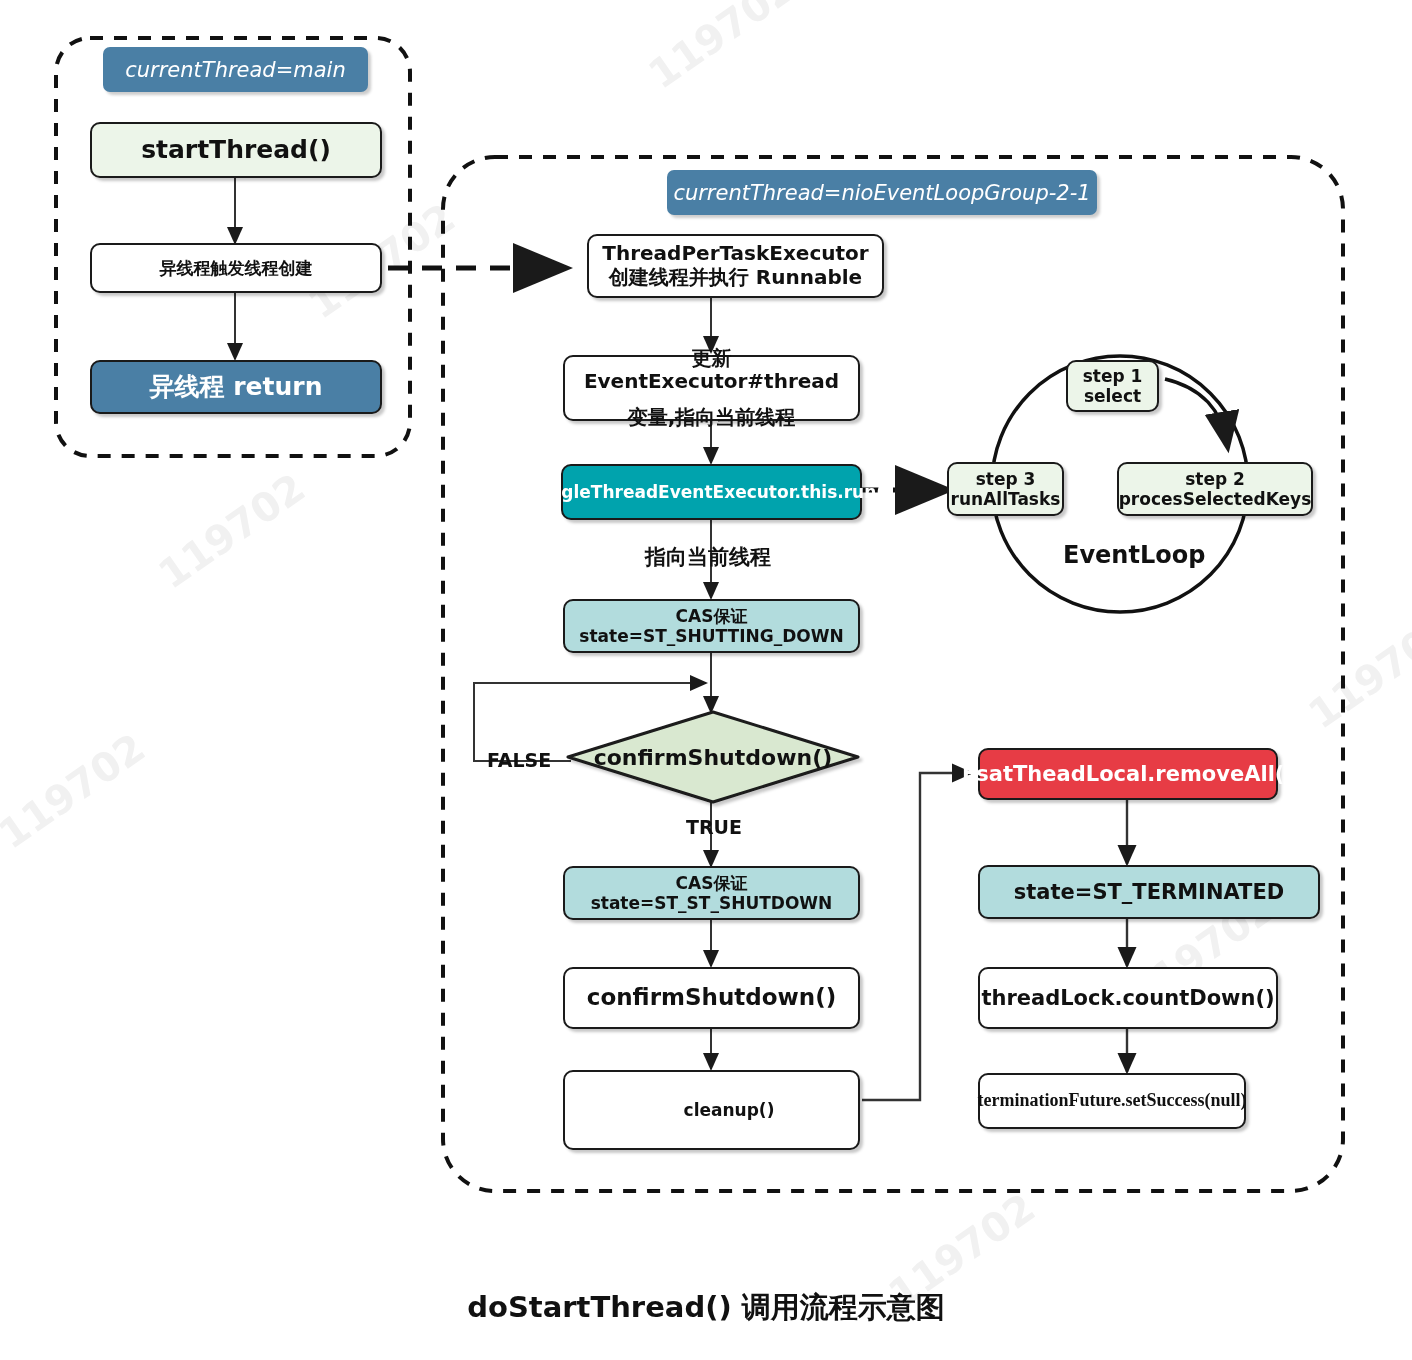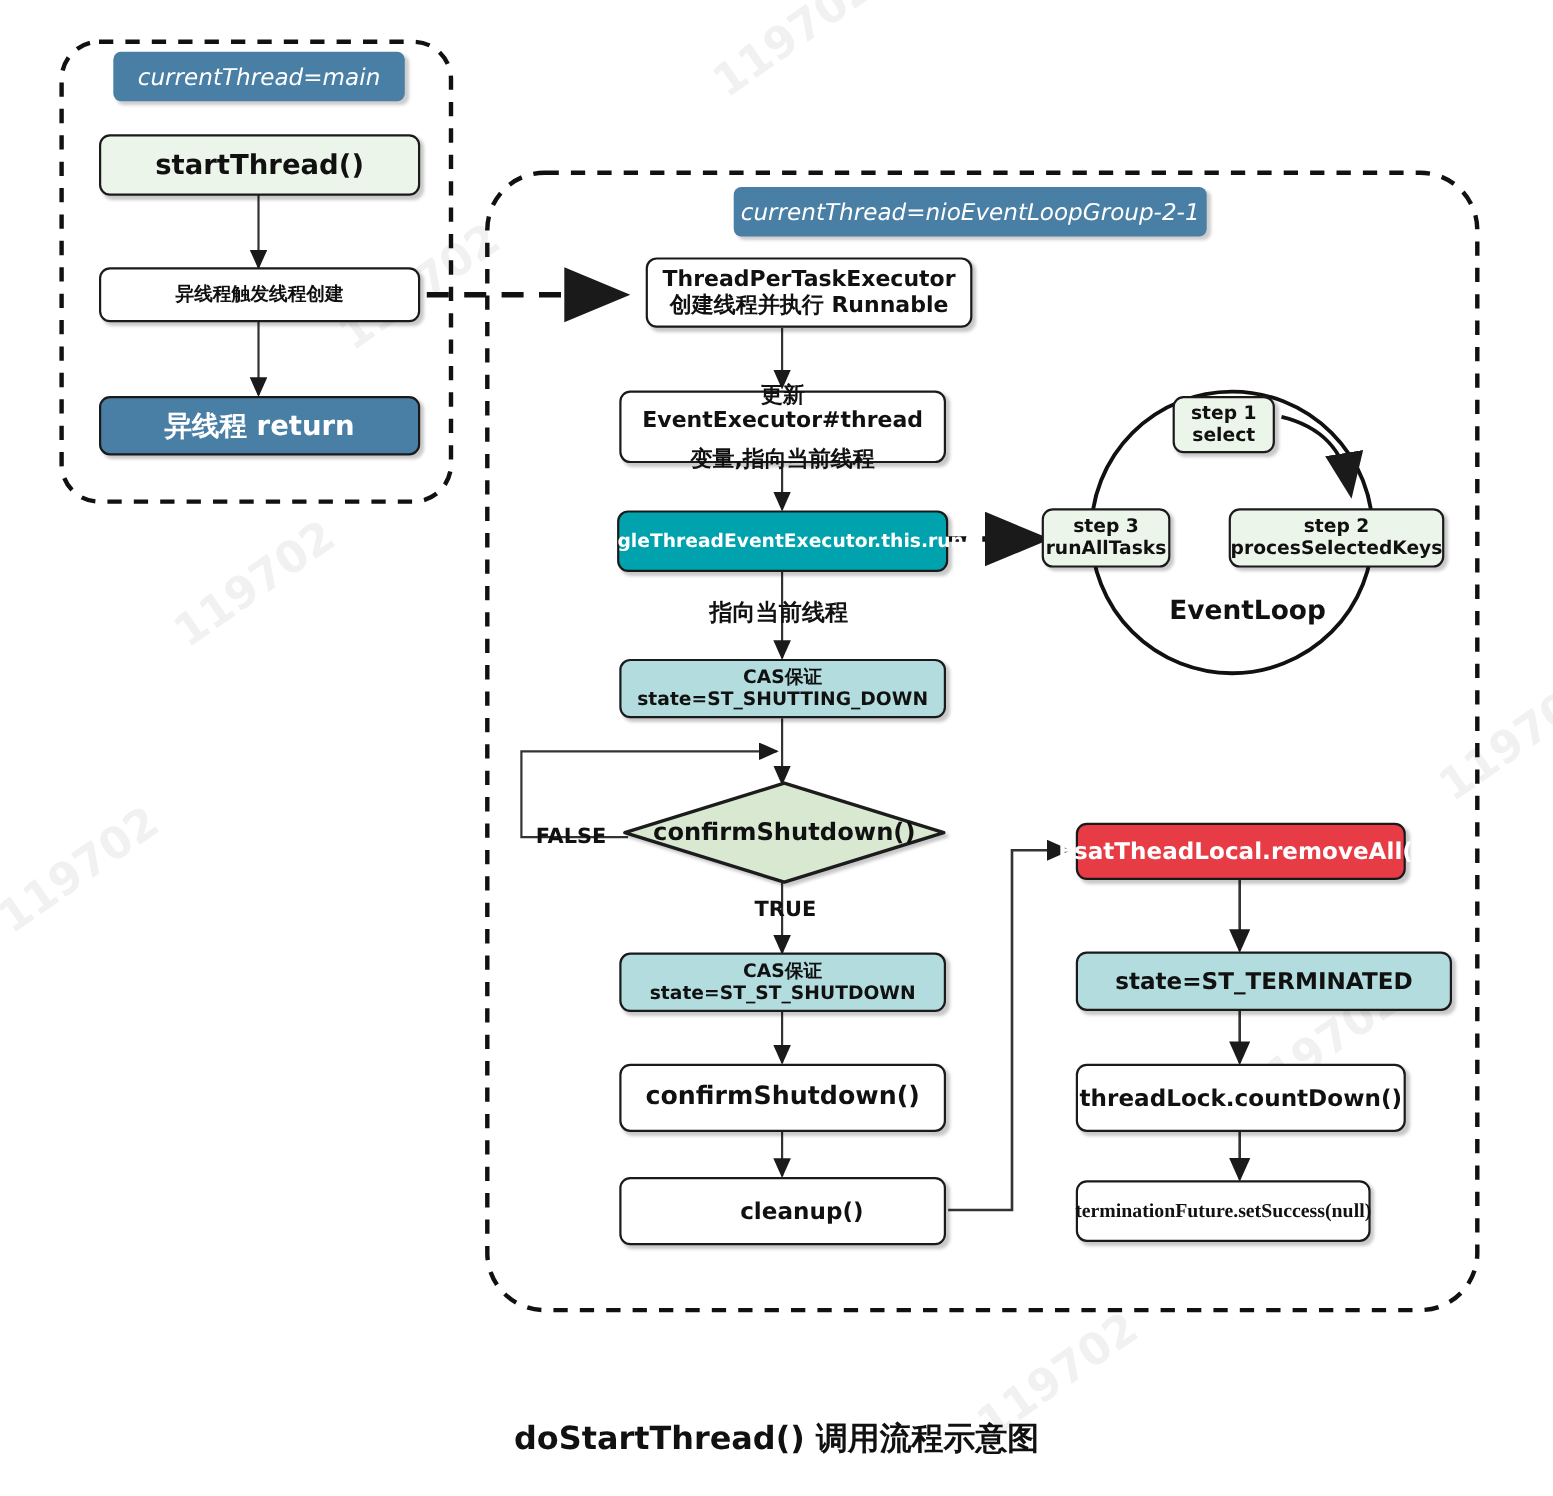--- a/index.html
+++ b/index.html
@@ -149,21 +149,21 @@
   </div>
 
   <div class="node n-lblue" style="left:563px;top:866px;width:297px;height:54px;font-size:17px;">
     <span>CAS保证state=ST_ST_SHUTDOWN</span>
   </div>
 
   <div class="node n-white" style="left:563px;top:967px;width:297px;height:62px;font-size:23px;">
     <span>confirmShutdown()</span>
   </div>
 
-  <div class="node n-white" style="left:563px;top:1070px;width:297px;height:62px;font-size:21px;padding-left:35px;">
+  <div class="node n-white" style="left:563px;top:1070px;width:297px;height:80px;font-size:17px;padding-left:35px;">
     <span>cleanup()</span>
   </div>
 
   <div class="node n-red" style="left:978px;top:748px;width:300px;height:52px;font-size:21px;">
     <span>FsatTheadLocal.removeAll()</span>
   </div>
 
   <div class="node n-lblue" style="left:978px;top:865px;width:342px;height:54px;font-size:21px;">
     <span>state=ST_TERMINATED</span>
   </div>

